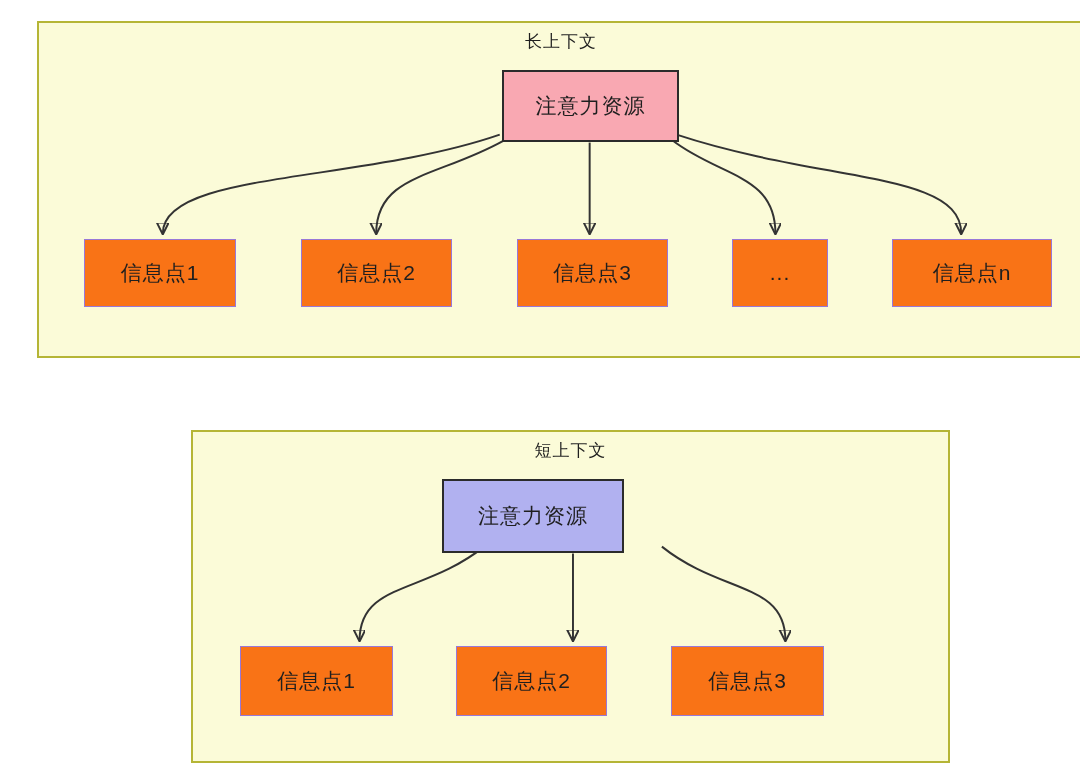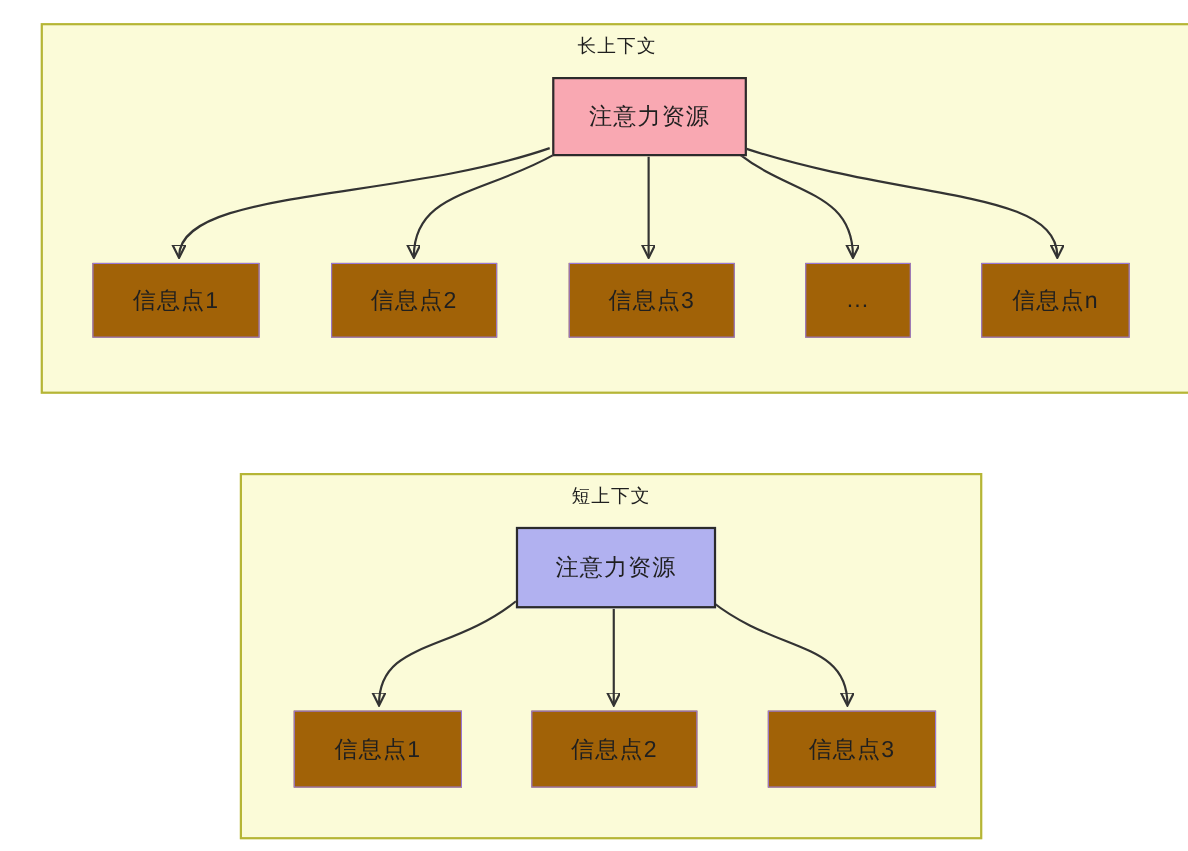--- a/index.html
+++ b/index.html
@@ -36,21 +36,21 @@
     justify-content: center;
     font-size: 21px;
     letter-spacing: 1px;
   }
   .attention {
     border: 2.5px solid #2b2b2b;
   }
   .attention.pink { background: #f9a8b2; }
   .attention.violet { background: #b1b1f0; }
   .info {
-    background: #a16207;
+    background: #f97316;
     border: 1.5px solid #9878d8;
   }
   svg.arrows {
     position: absolute;
     inset: 0;
     width: 100%;
     height: 100%;
     pointer-events: none;
   }
   svg.arrows path {
@@ -90,26 +90,26 @@
     </div>
     <div class="node info" style="left:262px; top:216px; width:151px; height:68px;">
       <span>信息点2</span>
     </div>
     <div class="node info" style="left:478px; top:216px; width:151px; height:68px;">
       <span>信息点3</span>
     </div>
     <div class="node info" style="left:693px; top:216px; width:96px; height:68px;">
       <span>...</span>
     </div>
-    <div class="node info" style="left:853px; top:216px; width:135px; height:68px;">
+    <div class="node info" style="left:853px; top:216px; width:160px; height:68px;">
       <span>信息点n</span>
     </div>
   </div>
 
-  <div class="group" style="left:218px; top:430px; width:675px; height:333px;">
+  <div class="group" style="left:191px; top:430px; width:759px; height:333px;">
 
     <div class="group-title">短上下文</div>
 
     <svg class="arrows" viewBox="0 0 675 333">
       <defs>
         <marker id="arrow-short" markerUnits="userSpaceOnUse" markerWidth="13" markerHeight="13" refX="11" refY="6" orient="auto">
           <path d="M0,0 L12,6 L0,12 Z" fill="#333333" stroke="none"></path>
         </marker>
       </defs>
       <path d="M 250 116 C 190 164, 124 152, 124 211" marker-end="url(#arrow-short)"></path>

